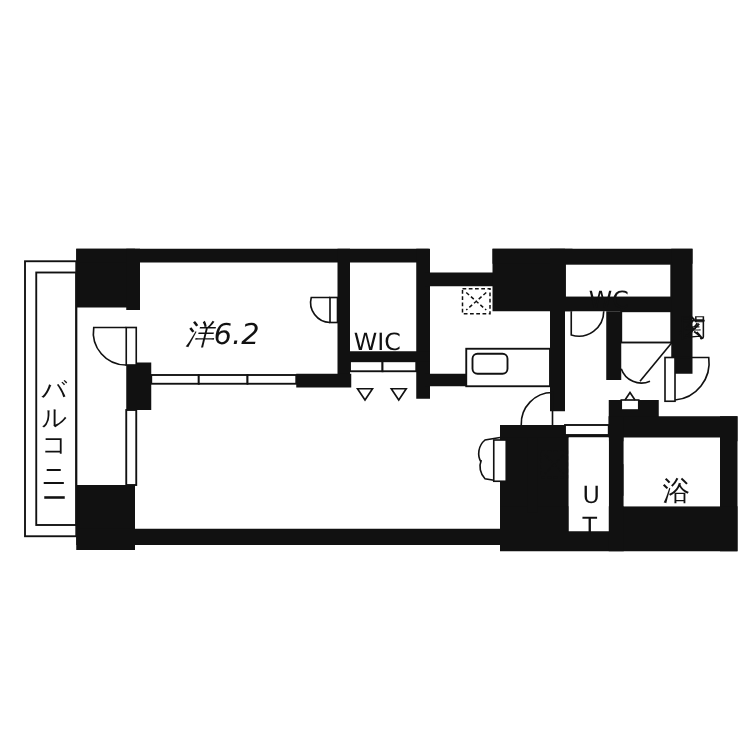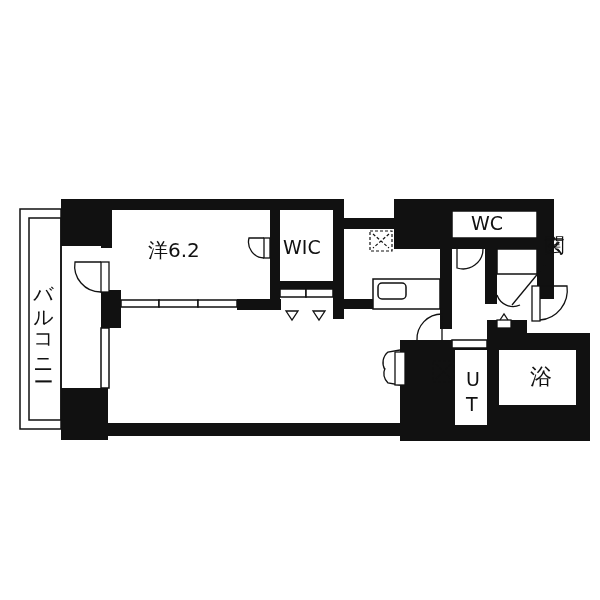--- a/index.html
+++ b/index.html
@@ -1,19 +1,19 @@
 <!DOCTYPE html>
 <html><head>
 <meta charset="utf-8">
 <style>
   html,body{margin:0;padding:0;background:#fff;}
   body{width:600px;height:600px;position:relative;overflow:hidden;font-family:"DejaVu Sans","Liberation Sans",sans-serif;}
   #plan{position:absolute;left:0;top:0;width:600px;height:600px;}
-  .lbl{position:absolute;color:#111;white-space:nowrap;line-height:1;}
-  .room-label{font-size:20px;letter-spacing:0px;}
+  .lbl{position:absolute;color:#111;white-space:nowrap;line-height:1;margin-top:17px;}
+  .room-label{font-size:23px;letter-spacing:0px;font-style:italic;}
   .small{font-size:19px;}
   .vert{writing-mode:vertical-rl;font-size:20px;letter-spacing:2px;}
 </style>
 </head>
 <body>
 
 <div id="plan">
 <svg width="600" height="600" viewBox="0 0 600 600">
   <g fill="#111" stroke="none">
 
@@ -117,20 +117,20 @@
     <path d="M373 234 L389 248 M389 234 L373 248"></path>
     <rect x="433" y="361" width="21" height="21"></rect>
     <path d="M436 364 L451 379 M451 364 L436 379"></path>
   </g>
 
   <rect x="499" y="350" width="77" height="55" fill="#fff" stroke="none"></rect>
   <rect x="455" y="350" width="32" height="75" fill="#fff" stroke="none"></rect>
 </svg>
 
 <div class="lbl room-label" style="left:148px;top:240px;">洋6.2</div>
-<div class="lbl small" style="left:283px;top:238px;text-align:right;">WIC</div>
+<div class="lbl small" style="left:283px;top:248px;text-align:right;">WIC</div>
 <div class="lbl small" style="left:471px;top:214px;">WC</div>
 <div class="lbl vert" style="left:545px;top:218px;">玄関</div>
 <div class="lbl small" style="left:530px;top:366px;font-size:22px;">浴</div>
 <div class="lbl small" style="left:466px;top:370px;">U</div>
 <div class="lbl small" style="left:466px;top:395px;">T</div>
 <div class="lbl vert" style="left:34px;top:272px;">バルコニー</div>
 </div>
 
 </body></html>

